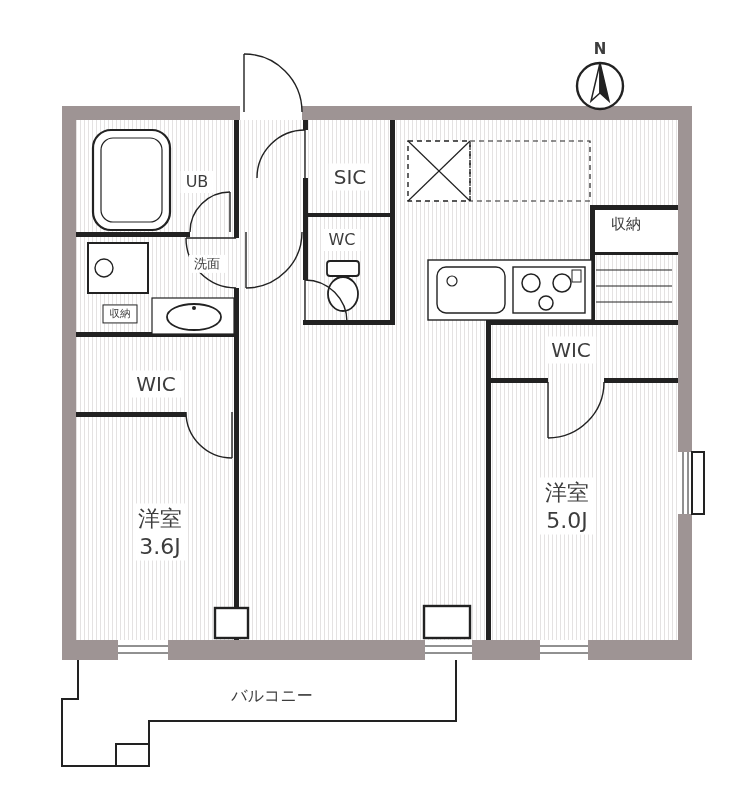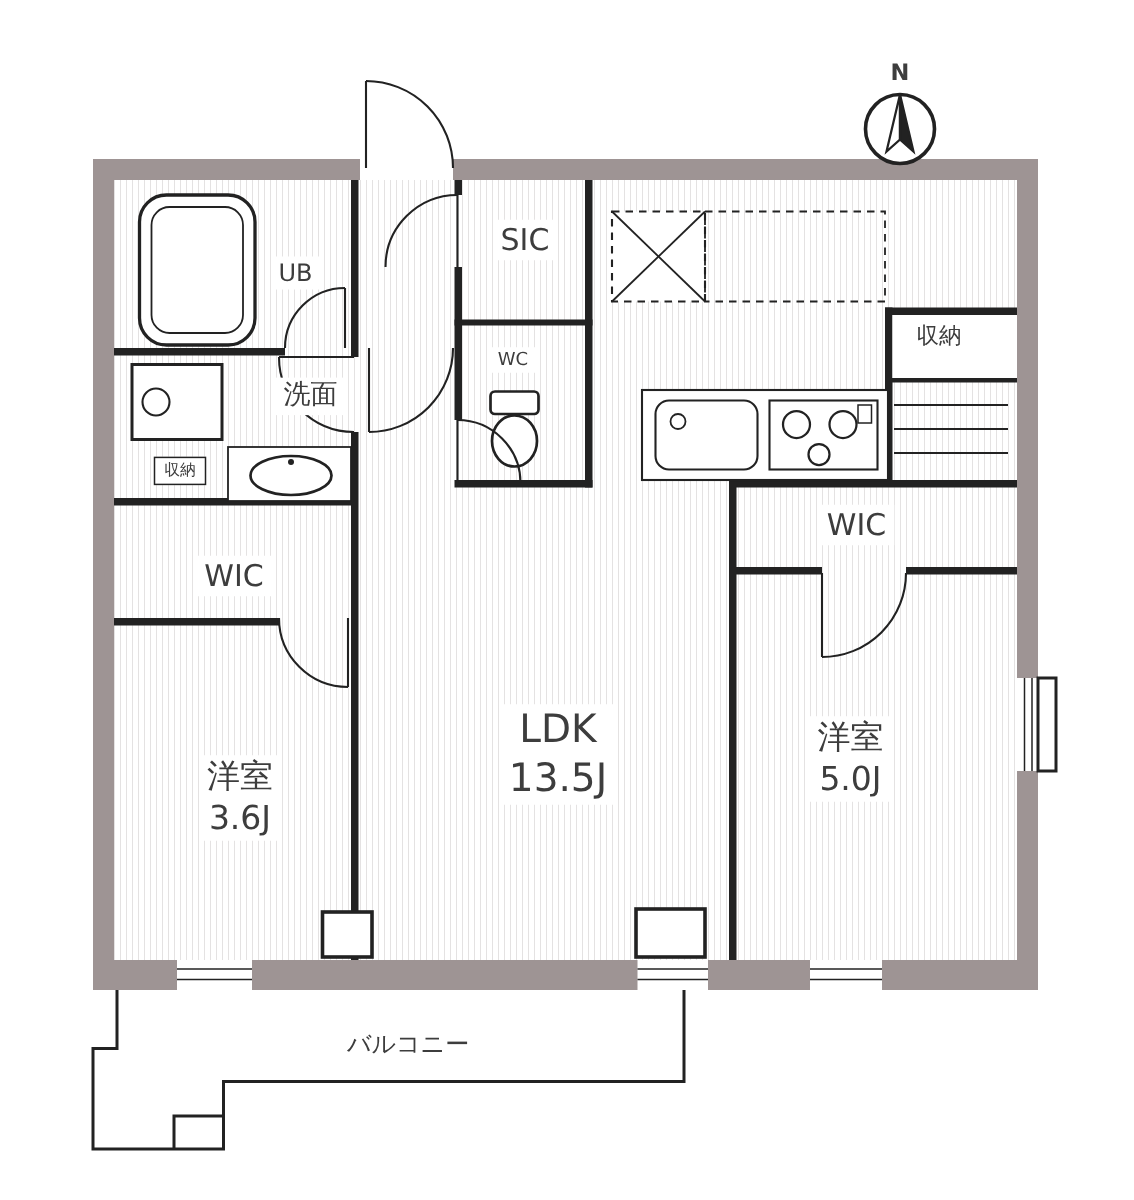--- a/index.html
+++ b/index.html
@@ -172,36 +172,32 @@
     <g>
       <circle cx="600" cy="86" r="23" fill="#fff" stroke="#222" stroke-width="2.4"></circle>
       <polygon points="600,63 591,101 600,93" fill="#fff" stroke="#222" stroke-width="1.5"></polygon>
       <polygon points="600,63 609,101 600,93" fill="#222" stroke="#222" stroke-width="1.5"></polygon>
     </g>
   </svg>
 
   <div class="lbl north nobg" style="left:600px;top:49px;font-size:15px">N</div>
 
   <div class="lbl" style="left:197px;top:182px;font-size:16px">UB</div>
-  <div class="lbl" style="left:207px;top:264px;font-size:18px">洗面</div>
+  <div class="lbl" style="left:207px;top:264px;font-size:13px">洗面</div>
   <div class="lbl smallbox" style="left:120px;top:314px;font-size:10.5px">収納</div>
   <div class="lbl" style="left:156px;top:384px;font-size:20px">WIC</div>
 
   <div class="lbl" style="left:160px;top:532px;font-size:22px">
     <div>洋室</div>
     <div>3.6J</div>
   </div>
 
-  <div class="lbl" style="left:350px;top:160px;font-size:20px">SIC</div>
-  <div class="lbl" style="left:342px;top:240px;font-size:12px">WC</div>
-
-  <div class="lbl" style="left:372px;top:503px;font-size:26px">
-    <div>LDK</div>
-    <div>13.5J</div>
-  </div>
+  <div class="lbl" style="left:350px;top:177px;font-size:20px">SIC</div>
+  <div class="lbl" style="left:342px;top:240px;font-size:16px">WC</div>
+
 
   <div class="lbl" style="left:626px;top:224px;font-size:15px">収納</div>
   <div class="lbl" style="left:571px;top:350px;font-size:20px">WIC</div>
 
   <div class="lbl" style="left:567px;top:506px;font-size:22px">
     <div>洋室</div>
     <div>5.0J</div>
   </div>
 
   <div class="lbl nobg" style="left:272px;top:696px;font-size:16px">バルコニー</div>

